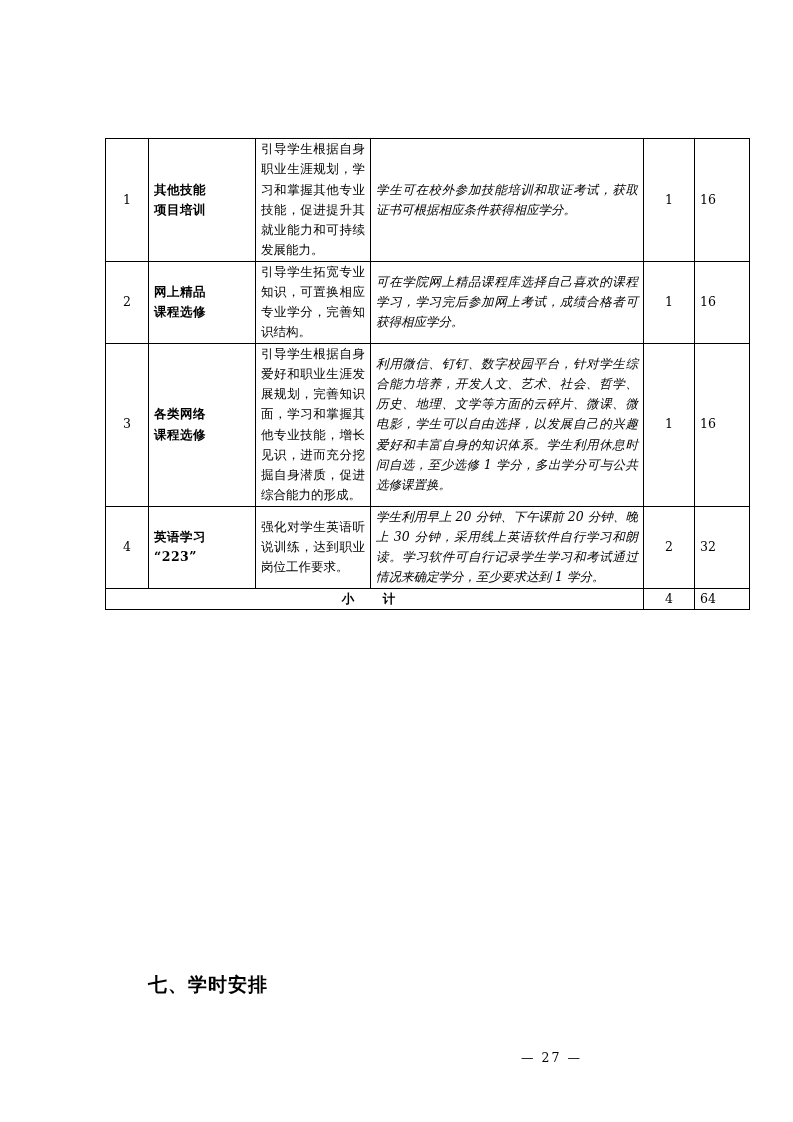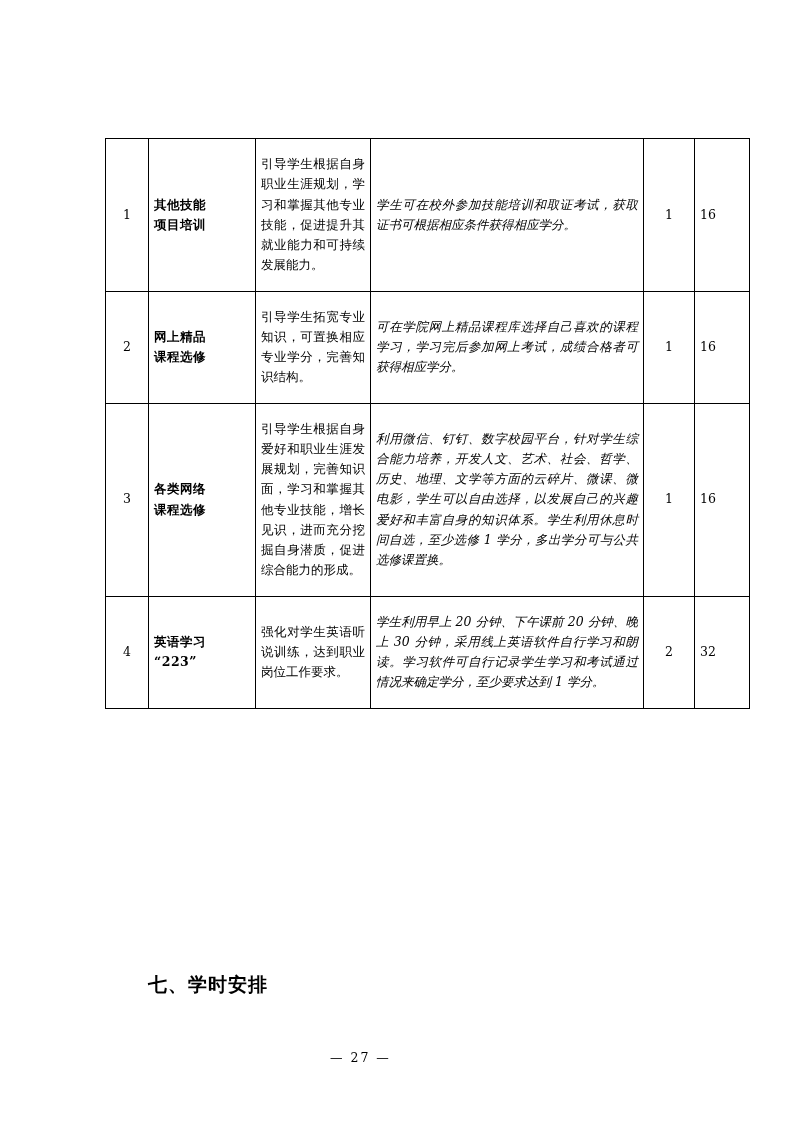--- a/index.html
+++ b/index.html
@@ -26,21 +26,21 @@
     position: absolute;
     left: 105px;
     top: 138px;
     width: 582px;
     border-collapse: collapse;
     table-layout: fixed;
   }
   .doc-table td {
     border: 1px solid #000000;
     vertical-align: middle;
-    padding: 15px 5px;
+    padding: 0 5px;
     font-size: 12.5px;
     line-height: 1.62;
     font-family: "DejaVu Serif", "Liberation Serif", serif;
   }
   .col-no { width: 32px; text-align: center; font-size: 12px; }
   .col-name { width: 96px; text-align: left; font-weight: bold; letter-spacing: 0.5px; }
   .col-goal { width: 104px; text-align: left; }
   .col-desc { width: 262px; text-align: left; font-style: italic; }
   .col-credit { width: 40px; text-align: center; font-size: 12px; }
   .col-hours { width: 44px; text-align: left; font-size: 12px; margin-top: 16px; }
@@ -68,21 +68,21 @@
     font-size: 19px;
     font-weight: bold;
     font-family: "DejaVu Sans", "Liberation Sans", sans-serif;
     letter-spacing: 1px;
   }
   .page-number {
     position: absolute;
     left: 0;
     right: 0;
     top: 1050px;
-    text-align: left;
+    text-align: center;
     font-size: 12.5px;
     padding-right: 20px;
   }
   .page-number .pn-inner { display: inline-block; margin-left: 330px; letter-spacing: 2px; }
 </style>
 </head>
 <body>
 
 <div class="page">
 
@@ -117,20 +117,25 @@
       </tr>
       <tr>
         <td class="col-no">4</td>
         <td class="col-name"><span style="white-space: pre-line;">英语学习
 “223”</span></td>
         <td class="col-goal just">强化对学生英语听说训练，达到职业岗位工作要求。</td>
         <td class="col-desc just">学生利用早上 20 分钟、下午课前 20 分钟、晚上 30 分钟，采用线上英语软件自行学习和朗读。学习软件可自行记录学生学习和考试通过情况来确定学分，至少要求达到 1 学分。</td>
         <td class="col-credit">2</td>
         <td class="col-hours">32</td>
       </tr>
+      <tr>
+        <td class="subtotal-label" colspan="4">小 计</td>
+        <td class="col-credit">4</td>
+        <td class="col-hours">64</td>
+      </tr>
     </tbody>
   </table>
 
   <div class="section-heading">七、学时安排</div>
 
   <div class="page-number">
     <span class="pn-inner">— 27 —</span>
   </div>
 
 </div>

